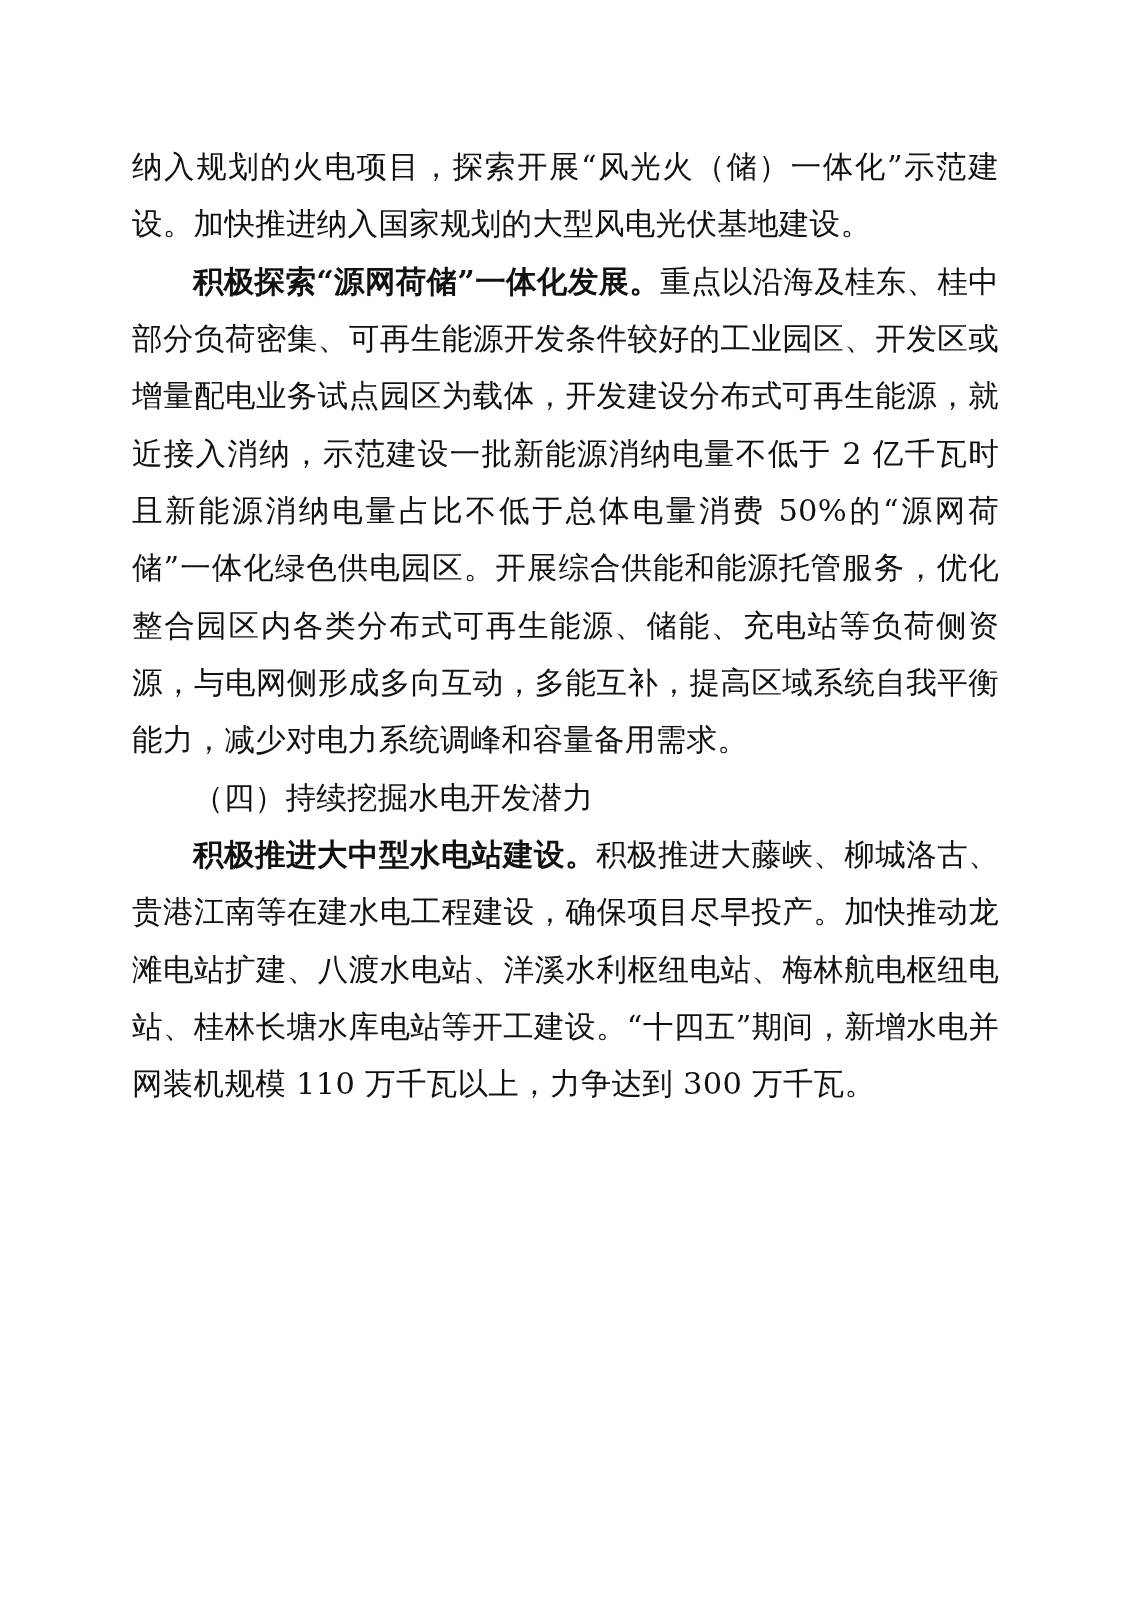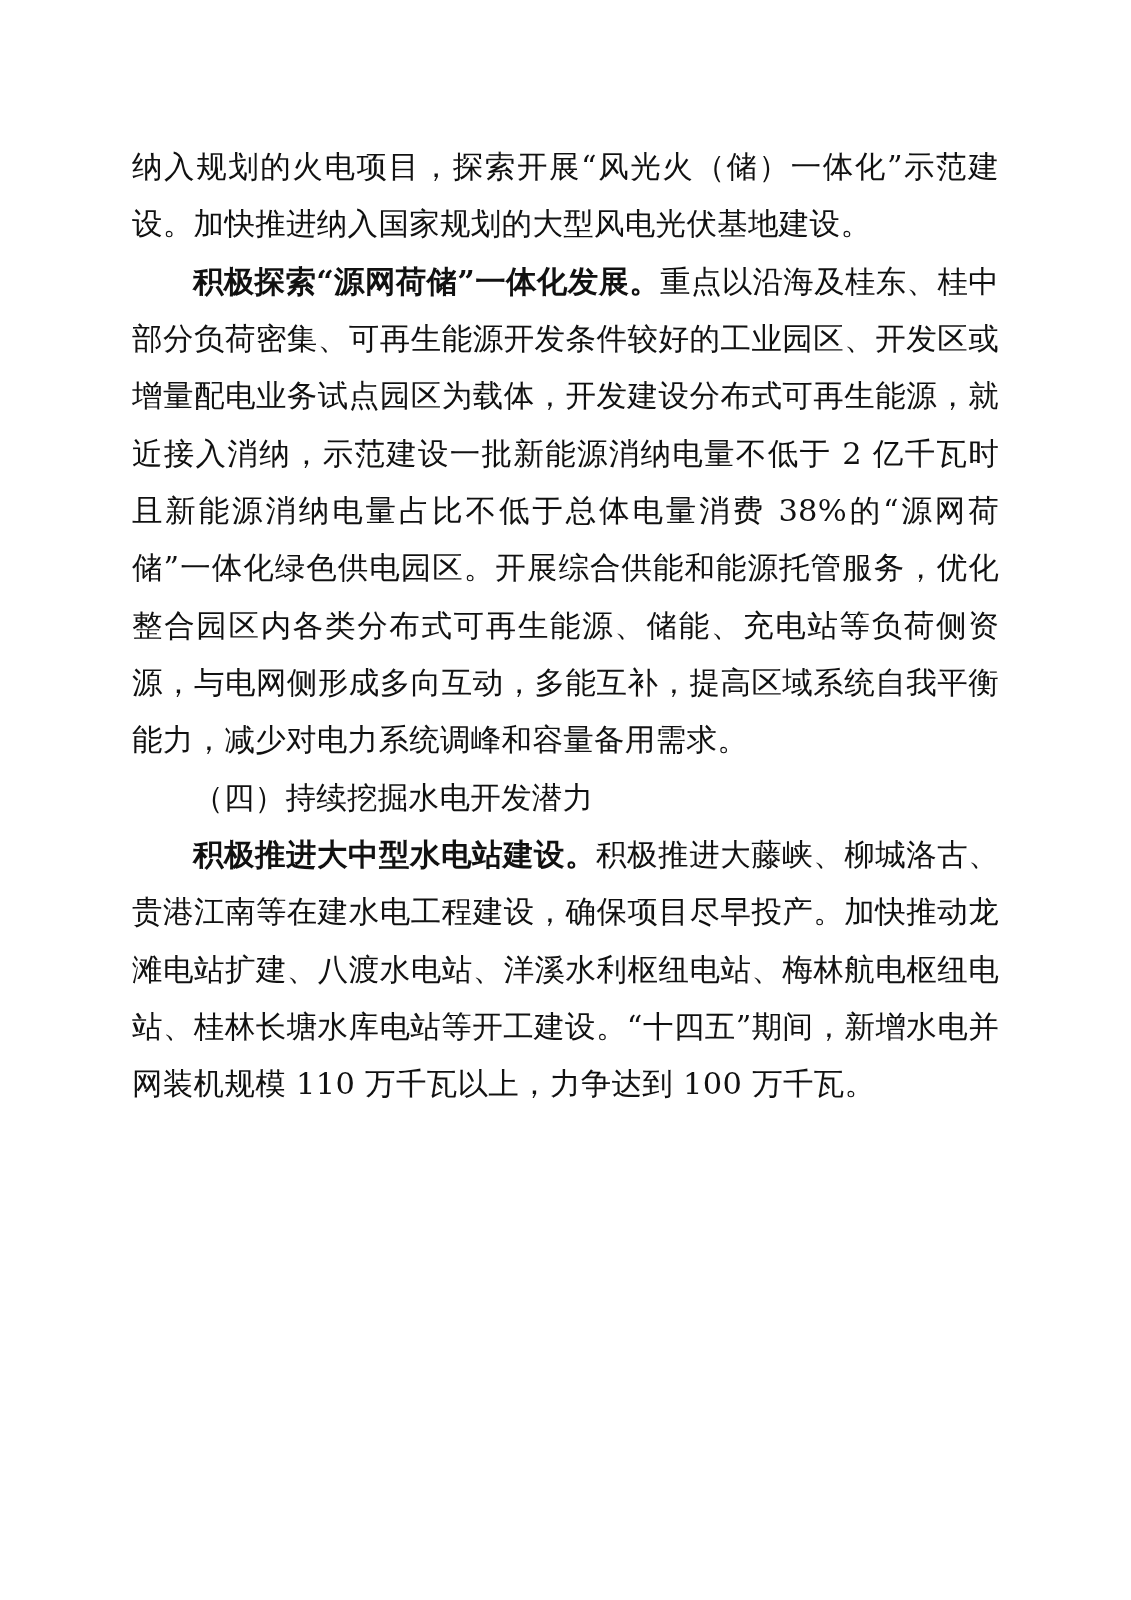--- a/index.html
+++ b/index.html
@@ -89,24 +89,24 @@
 </style>
 </head>
 <body>
 
 <div class="page">
 
   <div class="body-text">
 
     <p class="para">纳入规划的火电项目，探索开展“风光火（储）一体化”示范建设。加快推进纳入国家规划的大型风电光伏基地建设。</p>
 
-    <p class="para indent"><span class="lead">积极探索“源网荷储”一体化发展。</span><span>重点以沿海及桂东、桂中部分负荷密集、可再生能源开发条件较好的工业园区、开发区或增量配电业务试点园区为载体，开发建设分布式可再生能源，就近接入消纳，示范建设一批新能源消纳电量不低于 2 亿千瓦时且新能源消纳电量占比不低于总体电量消费 38%的“源网荷储”一体化绿色供电园区。开展综合供能和能源托管服务，优化整合园区内各类分布式可再生能源、储能、充电站等负荷侧资源，与电网侧形成多向互动，多能互补，提高区域系统自我平衡能力，减少对电力系统调峰和容量备用需求。</span></p>
+    <p class="para indent"><span class="lead">积极探索“源网荷储”一体化发展。</span><span>重点以沿海及桂东、桂中部分负荷密集、可再生能源开发条件较好的工业园区、开发区或增量配电业务试点园区为载体，开发建设分布式可再生能源，就近接入消纳，示范建设一批新能源消纳电量不低于 2 亿千瓦时且新能源消纳电量占比不低于总体电量消费 50%的“源网荷储”一体化绿色供电园区。开展综合供能和能源托管服务，优化整合园区内各类分布式可再生能源、储能、充电站等负荷侧资源，与电网侧形成多向互动，多能互补，提高区域系统自我平衡能力，减少对电力系统调峰和容量备用需求。</span></p>
 
 
     <p class="heading">（四）持续挖掘水电开发潜力</p>
 
-    <p class="para indent"><span class="lead">积极推进大中型水电站建设。</span><span>积极推进大藤峡、柳城洛古、贵港江南等在建水电工程建设，确保项目尽早投产。加快推动龙滩电站扩建、八渡水电站、洋溪水利枢纽电站、梅林航电枢纽电站、桂林长塘水库电站等开工建设。“十四五”期间，新增水电并网装机规模 110 万千瓦以上，力争达到 100 万千瓦。</span></p>
+    <p class="para indent"><span class="lead">积极推进大中型水电站建设。</span><span>积极推进大藤峡、柳城洛古、贵港江南等在建水电工程建设，确保项目尽早投产。加快推动龙滩电站扩建、八渡水电站、洋溪水利枢纽电站、梅林航电枢纽电站、桂林长塘水库电站等开工建设。“十四五”期间，新增水电并网装机规模 110 万千瓦以上，力争达到 300 万千瓦。</span></p>
 
 
   </div>
 
 
 </div>
 
 </body></html>

